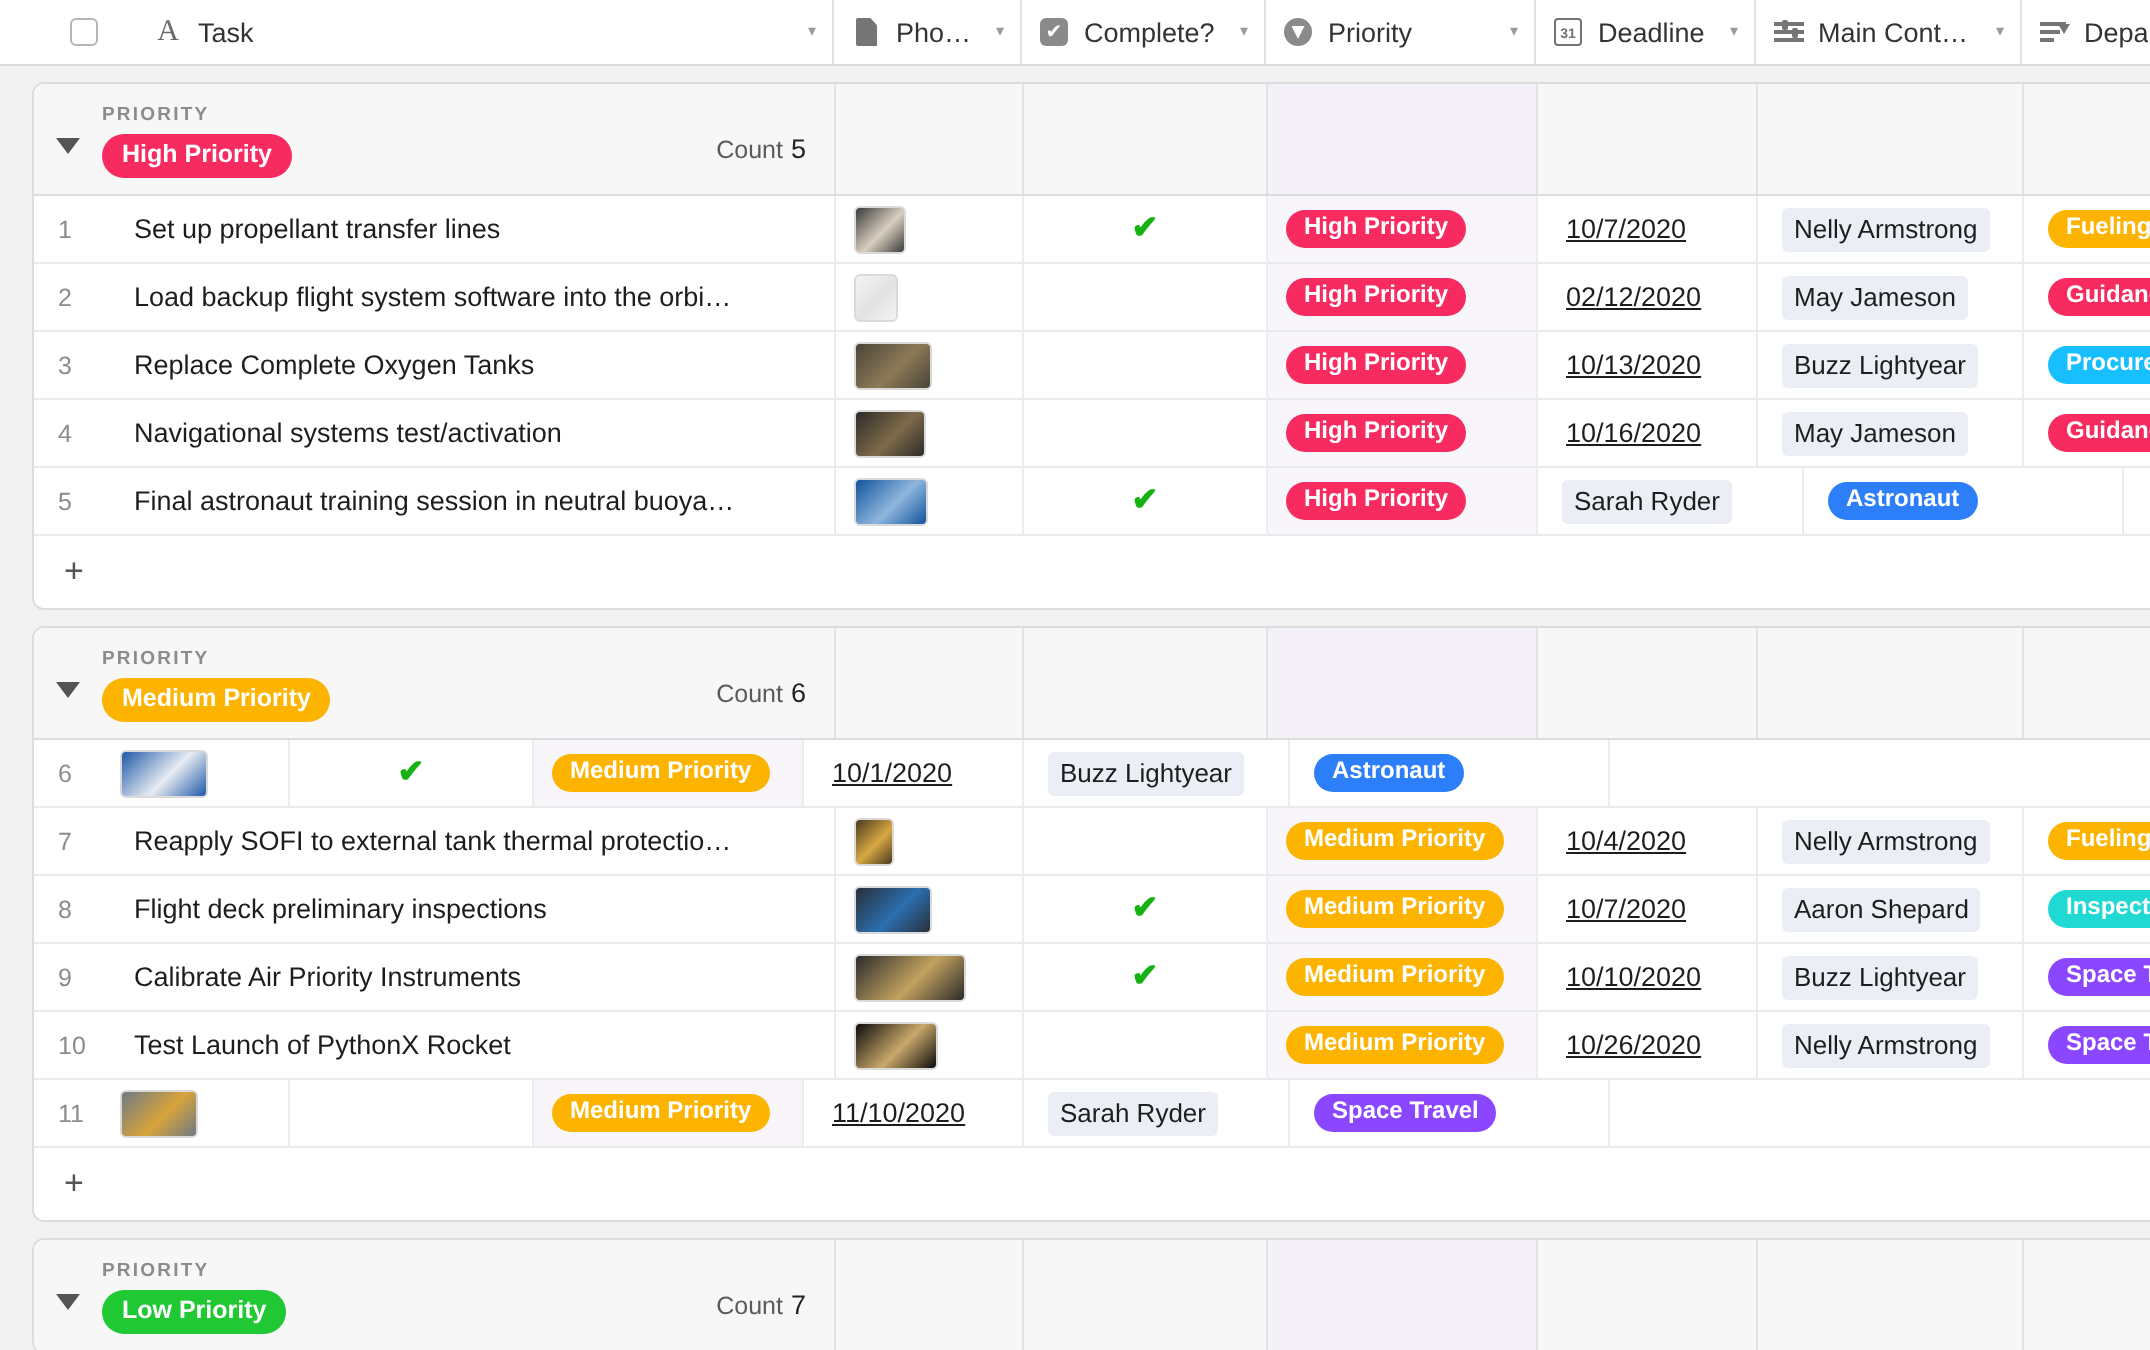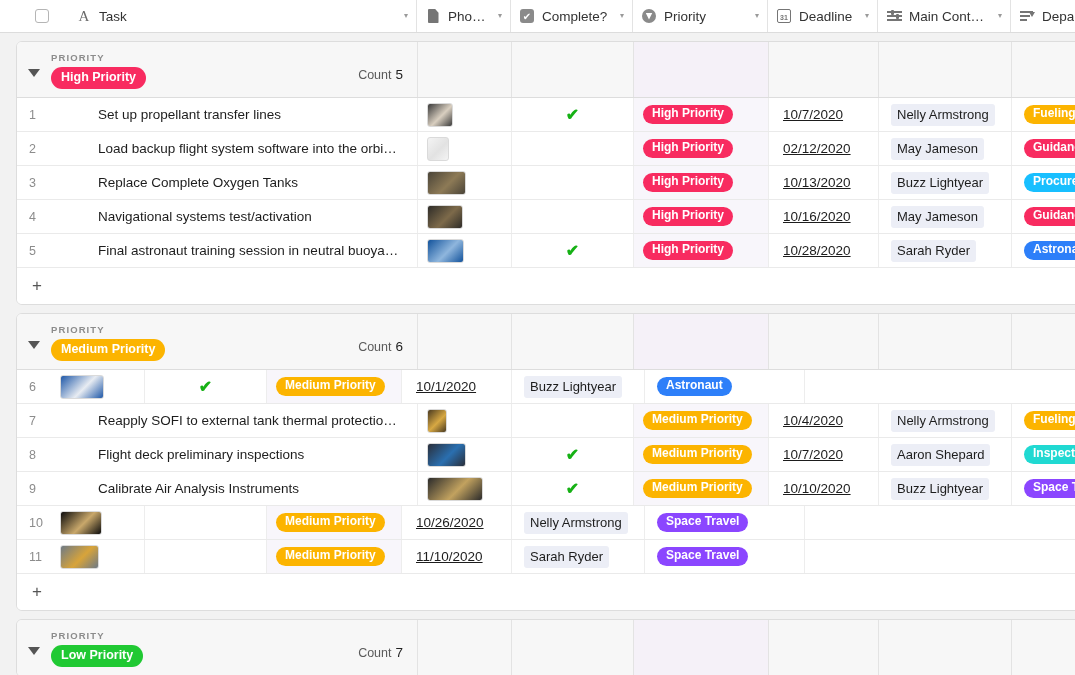--- a/index.html
+++ b/index.html
@@ -132,21 +132,21 @@
   .cell {
     display: flex; align-items: center;
     border-right: 1px solid #ededed;
     padding: 0 9px; flex: 0 0 auto;
     font-size: 13.5px; color: #1d1d1d;
     overflow: hidden; white-space: nowrap;
   }
   .c-num { width: 34px; flex: 0 0 34px; justify-content: flex-start; padding-left: 12px;
            color: #8c8c8c; font-size: 12.5px; border-right: none; }
   .c-task { width: 367px; flex: 0 0 367px; padding-left: 16px; }
-  .c-task span { overflow: hidden; text-overflow: ellipsis; white-space: nowrap; display:block; width:100%;margin-left:31px; }
+  .c-task span { overflow: hidden; text-overflow: ellipsis; white-space: nowrap; display:block; width:100%; }
   .c-photo { width: 94px; flex: 0 0 94px; padding-left: 9px; }
   .c-complete { width: 122px; flex: 0 0 122px; justify-content: center; }
   .c-priority { width: 135px; flex: 0 0 135px; background: #f8f6fb; }
   .c-deadline { width: 110px; flex: 0 0 110px; padding-left: 14px; text-decoration: underline; }
   .c-contact { width: 133px; flex: 0 0 133px; padding-left: 12px; }
   .c-dept { width: 160px; flex: 0 0 160px; padding-left: 12px; }
 
   .thumb {
     border: 1px solid #dadada; border-radius: 3px; background: #e9e9e9;
     overflow: hidden; display: block;
@@ -360,21 +360,20 @@
             </div>
             <div class="cell c-photo">
               <span class="thumb" style="width: 37px; height: 24px; background: linear-gradient(135deg, rgb(19, 83, 156) 0%, rgb(143, 182, 221) 55%, rgb(19, 83, 156) 100%);"></span>
             </div>
             <div class="cell c-complete">
               <span class="tick">✔</span>
             </div>
             <div class="cell c-priority">
               <span class="pill sm" style="background: rgb(248, 43, 96);">High Priority</span>
             </div>
-            <div class="cell c-deadline">10/28/2020</div>
             <div class="cell c-contact">
               <span class="chip">Sarah Ryder</span>
             </div>
             <div class="cell c-dept">
               <span class="pill sm" style="background: rgb(45, 127, 249);">Astronaut</span>
             </div>
           </div>
           <div class="addrow">
             <div class="plus">+</div>
             <div class="rest"></div>
@@ -458,41 +457,44 @@
             <div class="cell c-contact">
               <span class="chip">Aaron Shepard</span>
             </div>
             <div class="cell c-dept">
               <span class="pill sm" style="background: rgb(32, 217, 210);">Inspection</span>
             </div>
           </div>
           <div class="row">
             <div class="cell c-num">9</div>
             <div class="cell c-task">
-              <span>Calibrate Air Analysis Instruments</span>
+              <span>Calibrate Air Priority Instruments</span>
             </div>
             <div class="cell c-photo">
               <span class="thumb" style="width: 56px; height: 24px; background: linear-gradient(135deg, rgb(43, 43, 43) 0%, rgb(194, 162, 95) 55%, rgb(43, 43, 43) 100%);"></span>
             </div>
             <div class="cell c-complete">
               <span class="tick">✔</span>
             </div>
             <div class="cell c-priority">
               <span class="pill sm" style="background: rgb(252, 180, 0);">Medium Priority</span>
             </div>
             <div class="cell c-deadline">10/10/2020</div>
             <div class="cell c-contact">
               <span class="chip">Buzz Lightyear</span>
             </div>
             <div class="cell c-dept">
               <span class="pill sm" style="background: rgb(139, 70, 255);">Space Travel</span>
             </div>
           </div>
           <div class="row">
             <div class="cell c-num">10</div>
+            <div class="cell c-task">
+              <span>Test Launch of PythonX Rocket</span>
+            </div>
             <div class="cell c-photo">
               <span class="thumb" style="width: 42px; height: 24px; background: linear-gradient(135deg, rgb(12, 12, 12) 0%, rgb(201, 168, 107) 55%, rgb(12, 12, 12) 100%);"></span>
             </div>
             <div class="cell c-complete"></div>
             <div class="cell c-priority">
               <span class="pill sm" style="background: rgb(252, 180, 0);">Medium Priority</span>
             </div>
             <div class="cell c-deadline">10/26/2020</div>
             <div class="cell c-contact">
               <span class="chip">Nelly Armstrong</span>

